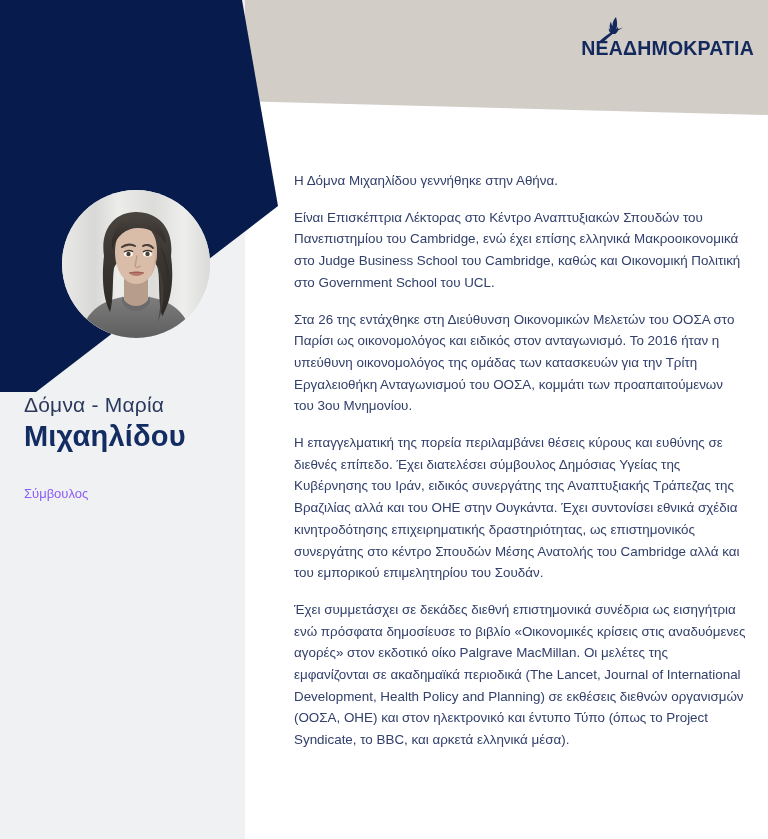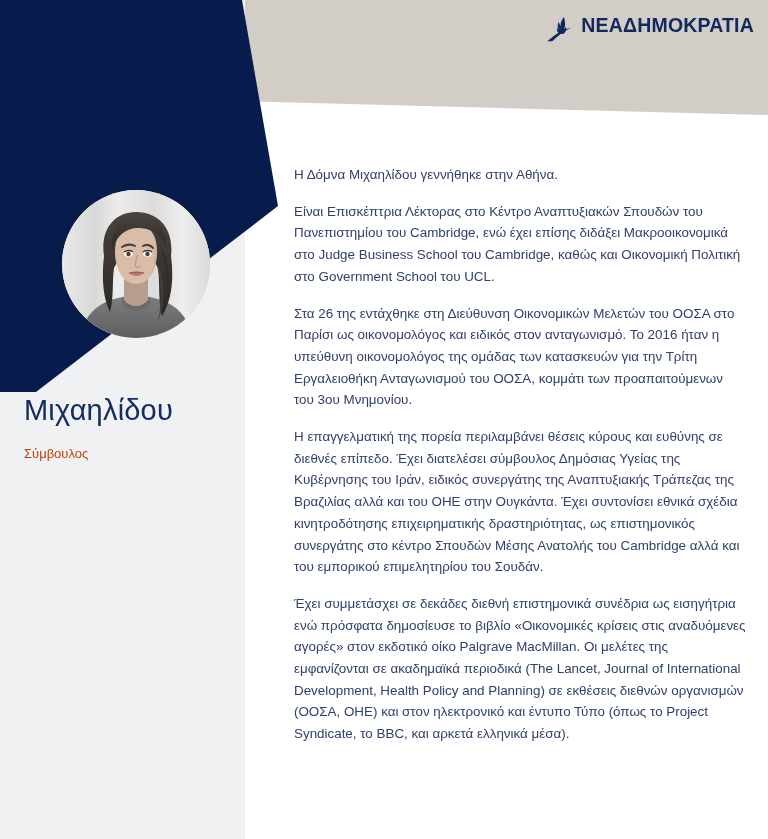--- a/index.html
+++ b/index.html
@@ -38,21 +38,21 @@
     position:absolute;
     left:0; top:0;
     width:430px; height:420px;
   }
 
   
   .logo {
     position:absolute;
     right:14px; top:16px;
     display:flex;
-    flex-direction:row;
+    flex-direction:column;
     align-items:flex-start;
     justify-content:flex-end;
   }
   .logo-mark { display:block; margin-left:18px; margin-bottom:-3px; }
   .logo-text {
     font-size:19.5px;
     font-weight:bold;
     letter-spacing:0.2px;
     color:#13285c;
     white-space:nowrap;
@@ -78,45 +78,45 @@
   }
   .name-first {
     font-size:21px;
     color:#2b3a5c;
     letter-spacing:0.2px;
     line-height:1.25;
     white-space:nowrap;
   }
   .name-last {
     font-size:29px;
-    font-weight:normal;
+    font-weight:bold;
     color:#132d63;
     letter-spacing:0.2px;
     line-height:1.2;
     margin-top:1px;
     white-space:nowrap;
   }
   .role {
-    margin-top:17px;
+    margin-top:31px;
     font-size:13px;
-    color:#c2410c;
+    color:#8b5cf6;
     line-height:1.45;
   }
 
   
   .body-copy {
     position:absolute;
     left:294px; top:162px;
     width:452px;
     color:#32406b;
     font-size:13.4px;
     line-height:1.62;
     text-align:left;
   }
-  .body-copy p { margin:2px 0 15px 0; }
+  .body-copy p { margin:8px 0 15px 0; }
   .body-copy p:last-child { margin-bottom:0; }
 </style>
 </head>
 <body>
 
 <div id="page">
 
   <svg class="beige-band" viewBox="0 0 768 160" preserveAspectRatio="none">
     <polygon points="0,0 768,0 768,115 0,95" fill="#d2cdc7"></polygon>
   </svg>
@@ -195,27 +195,28 @@
 
       <path d="M50 60 C48 40 60 26 76 26 C92 26 104 38 104 54
                C98 44 88 38 76 38 C64 38 54 46 50 60 Z" fill="url(#hairg)"></path>
 
       <path d="M98 56 C110 74 110 104 100 128 C108 106 106 78 98 56 Z" fill="#332e2a"></path>
       <path d="M93 70 C104 88 104 112 96 132 C100 112 100 88 93 70 Z" fill="#453f39" opacity="0.85"></path>
     </svg>
   </div>
 
   <div class="name-block">
+    <div class="name-first">Δόμνα - Μαρία</div>
     <div class="name-last">Μιχαηλίδου</div>
     <div class="role">
       <div>Σύμβουλος</div>
     </div>
   </div>
 
   <div class="body-copy" id="bio-copy">
       <p>Η Δόμνα Μιχαηλίδου γεννήθηκε στην Αθήνα.</p>
-      <p>Είναι Επισκέπτρια Λέκτορας στο Κέντρο Αναπτυξιακών Σπουδών του Πανεπιστημίου του Cambridge, ενώ έχει επίσης διδάξει Μακροοικονομικά στο Judge Business School του Cambridge, καθώς και Οικονομική Πολιτική στο Government School του UCL.</p>
+      <p>Είναι Επισκέπτρια Λέκτορας στο Κέντρο Αναπτυξιακών Σπουδών του Πανεπιστημίου του Cambridge, ενώ έχει επίσης ελληνικά Μακροοικονομικά στο Judge Business School του Cambridge, καθώς και Οικονομική Πολιτική στο Government School του UCL.</p>
       <p>Στα 26 της εντάχθηκε στη Διεύθυνση Οικονομικών Μελετών του ΟΟΣΑ στο Παρίσι ως οικονομολόγος και ειδικός στον ανταγωνισμό. Το 2016 ήταν η υπεύθυνη οικονομολόγος της ομάδας των κατασκευών για την Τρίτη Εργαλειοθήκη Ανταγωνισμού του ΟΟΣΑ, κομμάτι των προαπαιτούμενων του 3ου Μνημονίου.</p>
       <p>Η επαγγελματική της πορεία περιλαμβάνει θέσεις κύρους και ευθύνης σε διεθνές επίπεδο. Έχει διατελέσει σύμβουλος Δημόσιας Υγείας της Κυβέρνησης του Ιράν, ειδικός συνεργάτης της Αναπτυξιακής Τράπεζας της Βραζιλίας αλλά και του ΟΗΕ στην Ουγκάντα. Έχει συντονίσει εθνικά σχέδια κινητροδότησης επιχειρηματικής δραστηριότητας, ως επιστημονικός συνεργάτης στο κέντρο Σπουδών Μέσης Ανατολής του Cambridge αλλά και του εμπορικού επιμελητηρίου του Σουδάν.</p>
       <p>Έχει συμμετάσχει σε δεκάδες διεθνή επιστημονικά συνέδρια ως εισηγήτρια ενώ πρόσφατα δημοσίευσε το βιβλίο «Οικονομικές κρίσεις στις αναδυόμενες αγορές» στον εκδοτικό οίκο Palgrave MacMillan. Οι μελέτες της εμφανίζονται σε ακαδημαϊκά περιοδικά (The Lancet, Journal of International Development, Health Policy and Planning) σε εκθέσεις διεθνών οργανισμών (ΟΟΣΑ, ΟΗΕ) και στον ηλεκτρονικό και έντυπο Τύπο (όπως το Project Syndicate, το BBC, και αρκετά ελληνικά μέσα).</p>
     </div>
 
 </div>
 
 </body></html>

